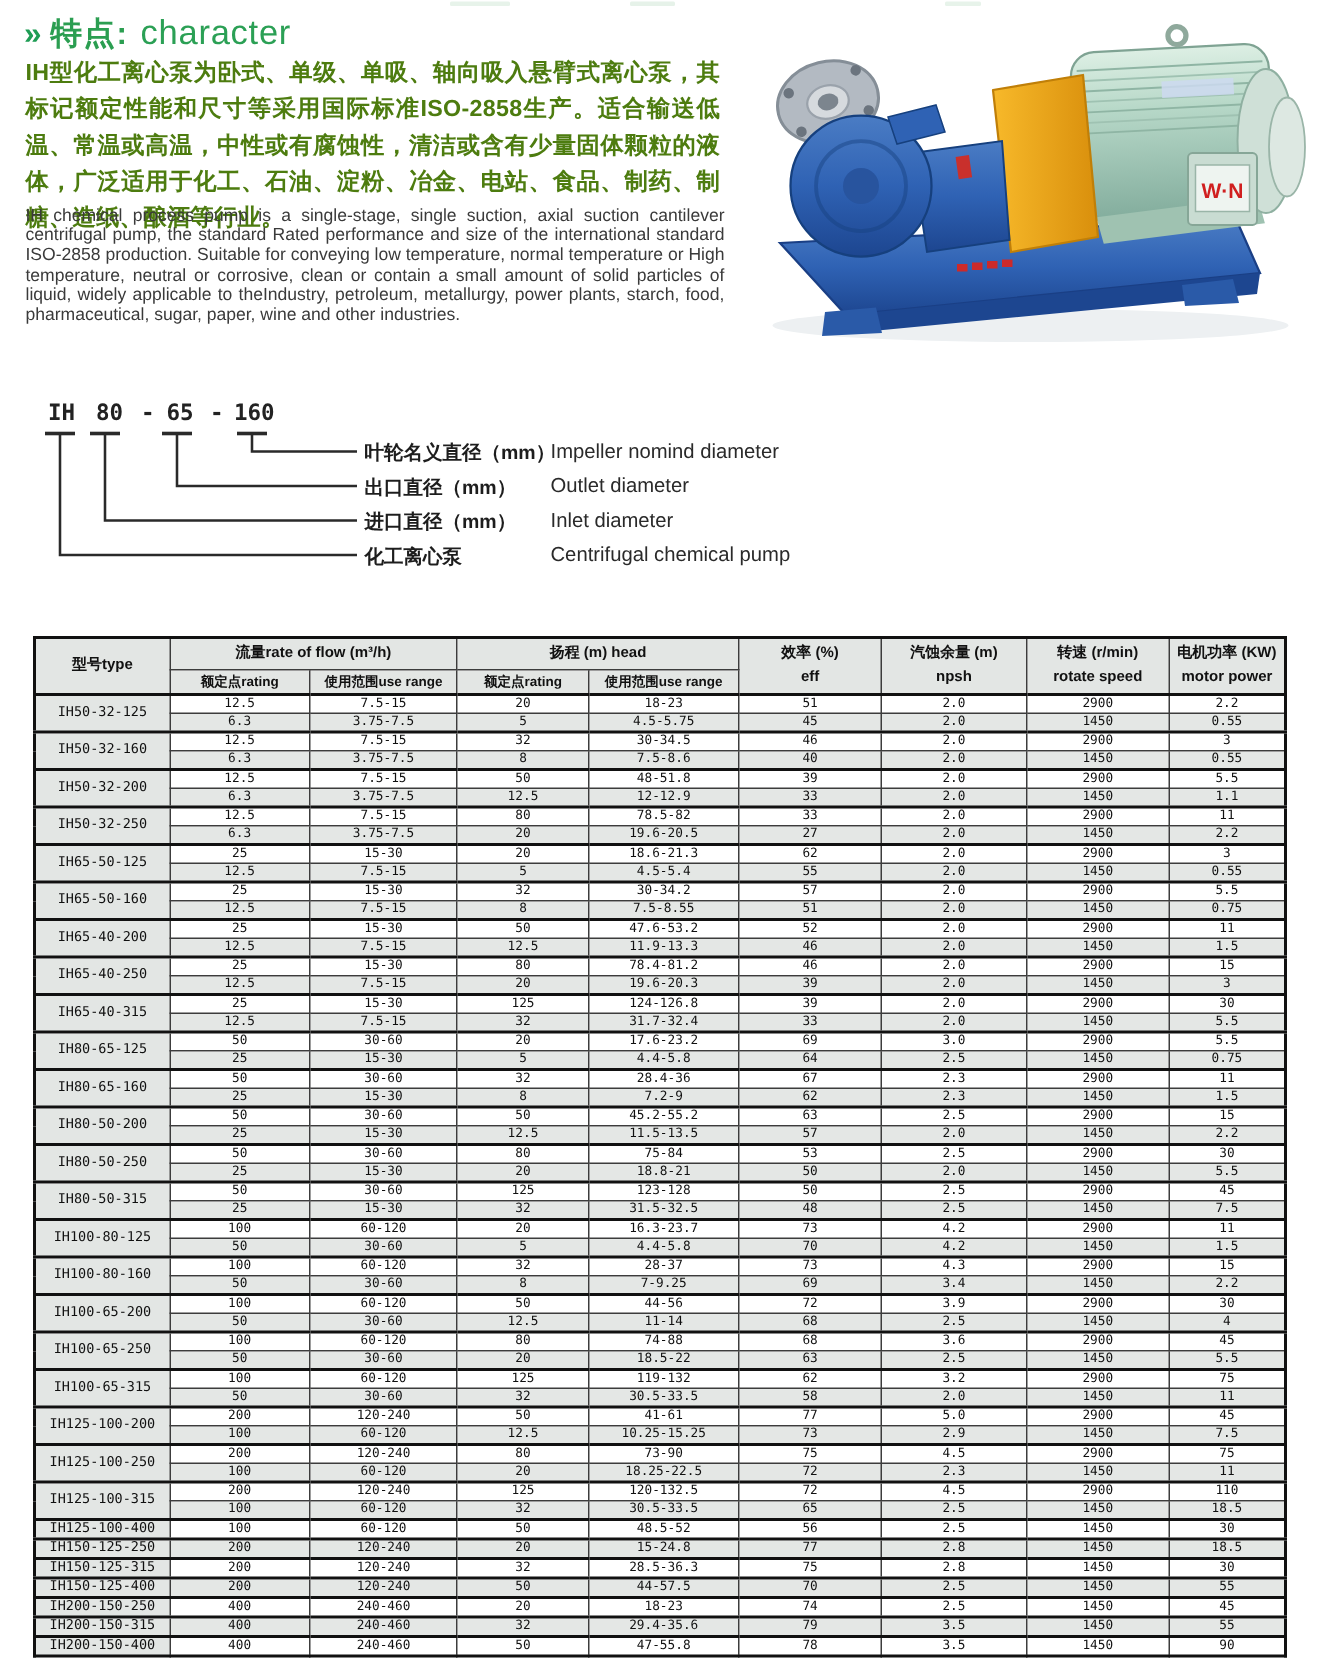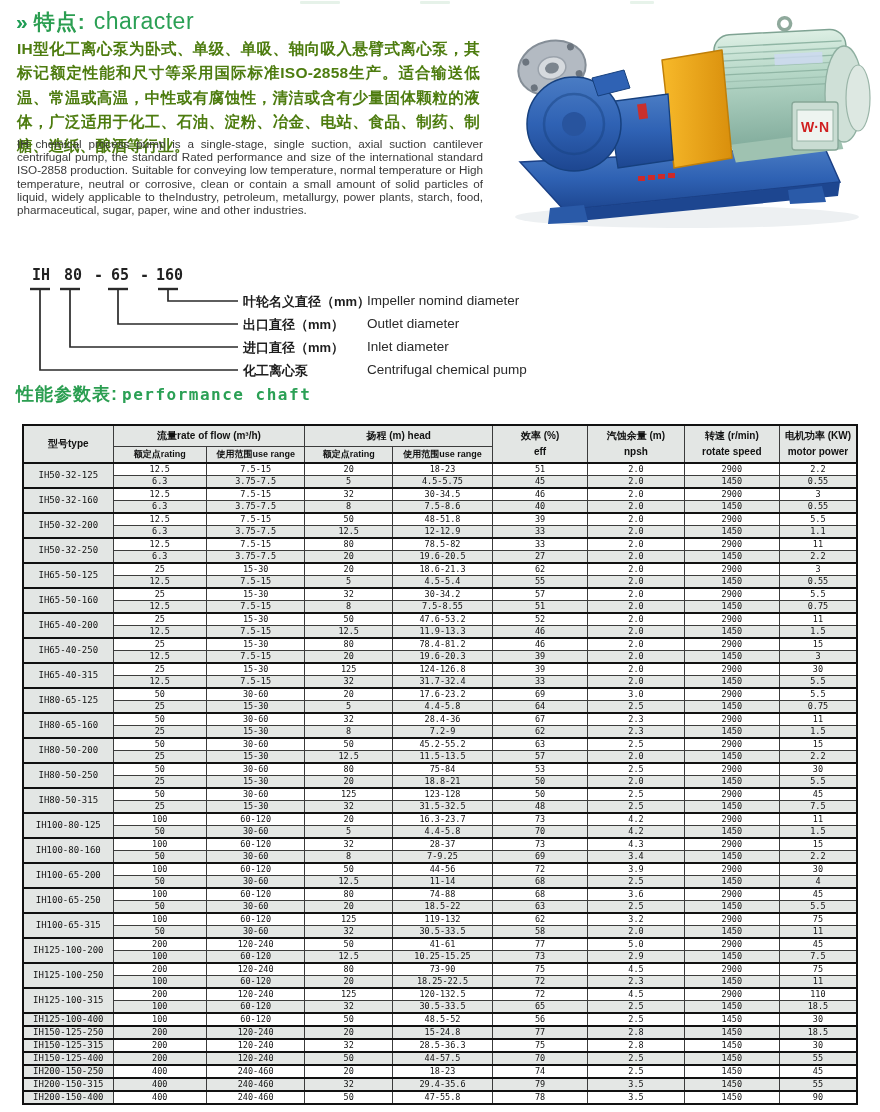--- a/index.html
+++ b/index.html
@@ -193,23 +193,20 @@
     <span class="diag-label-zh" style="top:29px">叶轮名义直径（mm）</span>
     <span class="diag-label-en" style="top:29px">Impeller nomind diameter</span>
     <span class="diag-label-zh" style="top:52px">出口直径（mm）</span>
     <span class="diag-label-en" style="top:52px">Outlet diameter</span>
     <span class="diag-label-zh" style="top:75px">进口直径（mm）</span>
     <span class="diag-label-en" style="top:75px">Inlet diameter</span>
     <span class="diag-label-zh" style="top:98px">化工离心泵</span>
     <span class="diag-label-en" style="top:98px">Centrifugal chemical pump</span>
   </div>
 
-  <div class="sec-head" id="head-performance">
-    <span class="zh">性能参数表:</span><span class="en">performance chaft</span>
-  </div>
 
   <table id="perf-table">
     <colgroup>
       <col style="width:10.8%">
         <col style="width:11.2%">
         <col style="width:11.8%">
       <col style="width:10.5%">
         <col style="width:12%">
         <col style="width:11.4%">
       <col style="width:11.6%">

